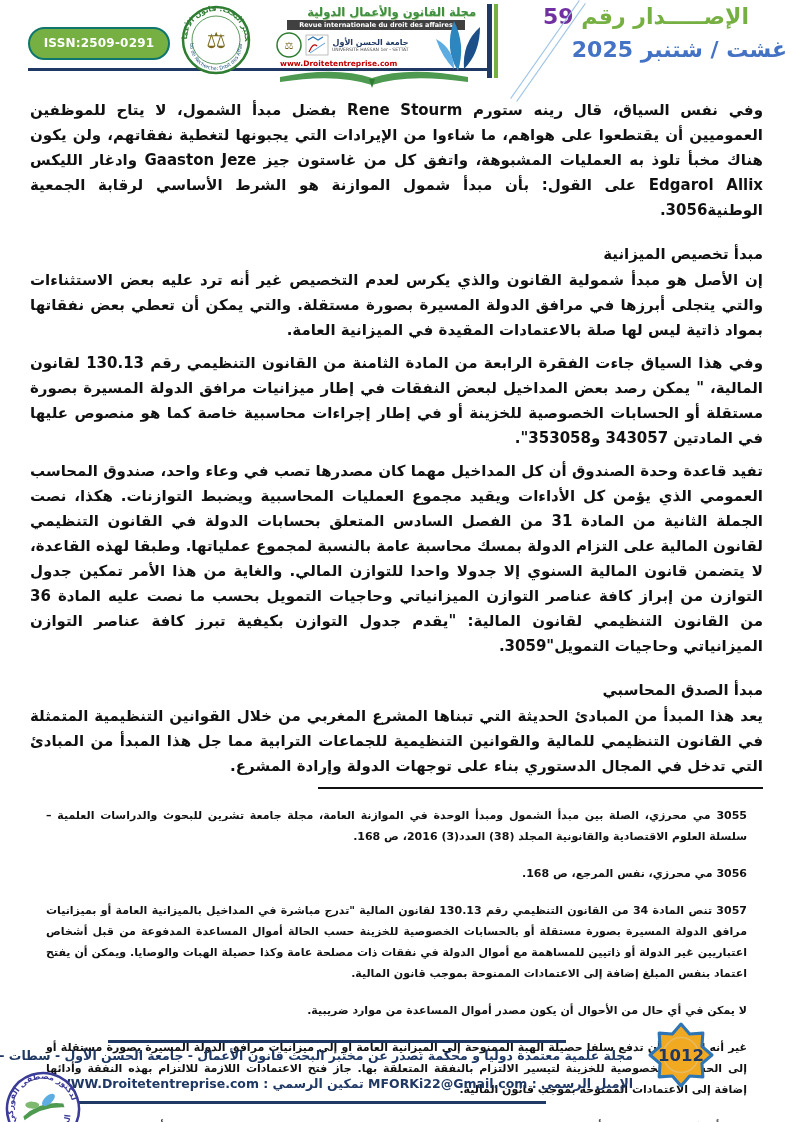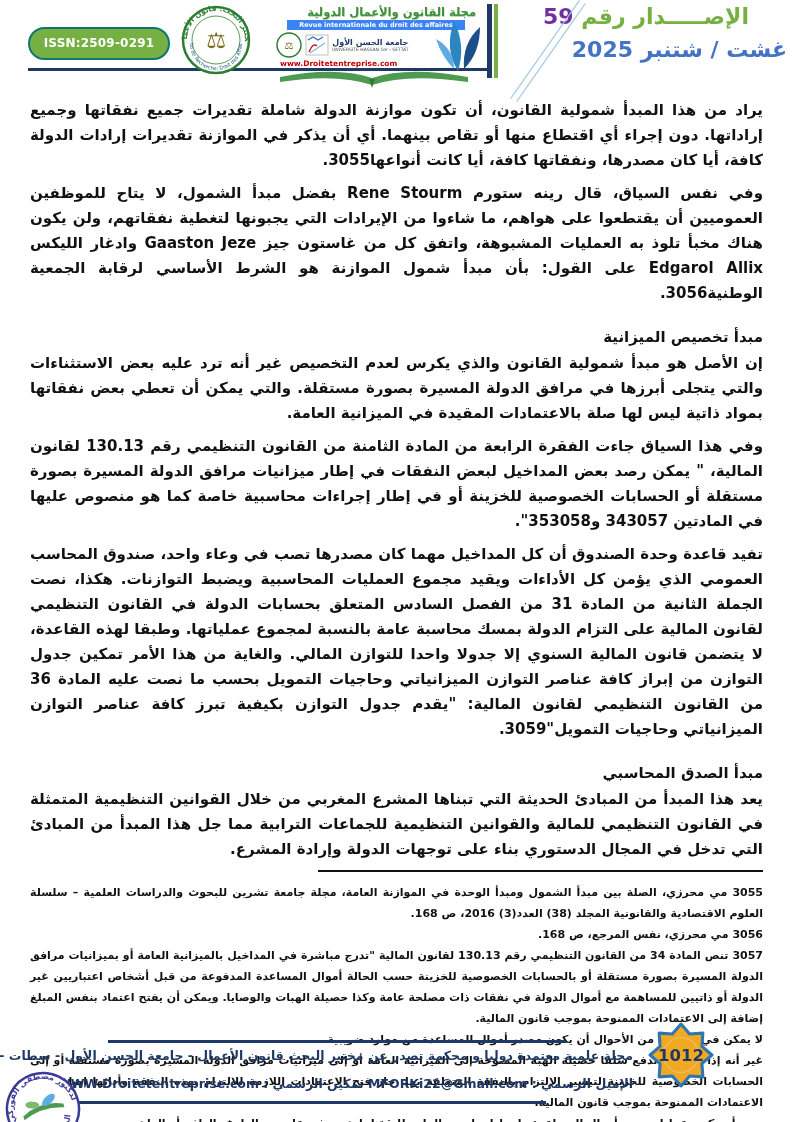--- a/index.html
+++ b/index.html
@@ -16,24 +16,24 @@
     position:absolute; left:28px; top:27px; width:142px; height:33px;
     background:#76b043; border:2px solid #0f766e; border-radius:17px;
     color:#ffffff; font-weight:bold; font-size:12px; line-height:29px; text-align:center;
     letter-spacing:0.2px;
   }
   .header-rule { position:absolute; left:28px; top:68px; width:462px; height:3px; background:#1f3864; }
   .lab-seal { position:absolute; left:176px; top:4px; }
   .logo-block { position:absolute; left:276px; top:5px; width:200px; height:80px; }
   .logo-title-ar { color:#3e8f3e; font-weight:bold; font-size:11.5px; direction:rtl;
     text-shadow:0.5px 0.5px 0 #bdd7ae; white-space:nowrap; }
-  .logo-band-fr { margin:1px auto 0; width:178px; background:#3b82f6; color:#ffffff; font-size:6.5px;
+  .logo-band-fr { margin:1px auto 0; width:178px; background:#404040; color:#ffffff; font-size:6.5px;
     text-align:center; padding:1px 0; font-weight:bold; }
   .logo-mid { display:flex; align-items:center; gap:3px; margin-top:2px; direction:ltr; }
-  .univ-txt { text-align:center; }
+  .univ-txt { }
   .univ-ar { font-size:8px; color:#1f3864; font-weight:bold; direction:rtl; white-space:nowrap; }
   .univ-fr { font-size:4.5px; color:#4a4a4a; white-space:nowrap; }
   .logo-web { color:#c00000; font-size:7.5px; font-weight:bold; direction:ltr; text-align:left; margin:1px 0 0 4px; }
   .feather { position:absolute; right:-18px; top:8px; }
   .book-swoosh { position:absolute; left:0px; bottom:-6px; }
   .vbar-navy { position:absolute; left:487px; top:4px; width:5px; height:74px; background:#1f3864; }
   .vbar-green { position:absolute; left:494px; top:4px; width:4px; height:74px; background:#76b043; }
   .issue-block { position:absolute; left:505px; top:4px; width:282px; height:80px; direction:rtl; }
   .issue-line1 { color:#76b043; font-weight:bold; font-size:22px; text-align:center; white-space:nowrap; }
   .issue-num { color:#7030a0; }
@@ -45,21 +45,21 @@
   .article {
     position:absolute; top:98px; right:30px; width:733px;
     font-size:15px; font-weight:700; color:#111;
     text-align:justify; line-height:25px;
   }
   .article p { margin-bottom:8px; }
   .article h3 { font-size:15px; line-height:24px; margin:19px 0 2px; }
   
   .fn-sep { height:0; border-top:2px solid #111; width:445px; margin:7px 0 10px auto; }
   .footnotes { font-size:11px; font-weight:700; line-height:21px; color:#111; text-align:justify; }
-  .footnotes div { margin:0; }
+  .footnotes div { margin:16px; }
   
   .footer { position:absolute; left:0; top:1020px; width:793px; height:102px; }
   .footer-rule-top { position:absolute; left:108px; top:20px; width:458px; height:3px; background:#1f3864; }
   .footer-rule-bottom { position:absolute; left:70px; top:81px; width:476px; height:3px; background:#1f3864; }
   .footer-line1 { position:absolute; right:160px; top:28px; width:535px; text-align:center;
     color:#1f3864; font-weight:bold; font-size:12.5px; white-space:nowrap; }
   .footer-line2 { position:absolute; right:160px; top:56px; width:535px; text-align:center;
     color:#1f3864; font-weight:bold; font-size:12.5px; direction:rtl; white-space:nowrap; }
   .page-badge { position:absolute; left:648px; top:2px; width:66px; height:66px; }
   .page-badge text { font-weight:bold; }
@@ -131,21 +131,20 @@
       <div class="diag d2"></div>
       <div class="issue-line1">
         <span>الإصـــــدار رقم</span>
         <span class="issue-num">59</span>
       </div>
       <div class="issue-line2">غشت / شتنبر 2025</div>
     </div>
   </div>
 
   <div class="article">
-    <p>يراد من هذا المبدأ شمولية القانون، أن تكون موازنة الدولة شاملة تقديرات جميع نفقاتها وجميع إراداتها. دون إجراء أي اقتطاع منها أو تقاص بينهما. أي أن يذكر في الموازنة تقديرات إرادات الدولة كافة، أيا كان مصدرها، ونفقاتها كافة، أيا كانت أنواعها3055.</p>
     <p>وفي نفس السياق، قال رينه ستورم Rene Stourm بفضل مبدأ الشمول، لا يتاح للموظفين العموميين أن يقتطعوا على هواهم، ما شاءوا من الإيرادات التي يجبونها لتغطية نفقاتهم، ولن يكون هناك مخبأ تلوذ به العمليات المشبوهة، واتفق كل من غاستون جيز Gaaston Jeze وادغار الليكس Edgarol Allix على القول: بأن مبدأ شمول الموازنة هو الشرط الأساسي لرقابة الجمعية الوطنية3056.</p>
     <h3>مبدأ تخصيص الميزانية</h3>
     <p>إن الأصل هو مبدأ شمولية القانون والذي يكرس لعدم التخصيص غير أنه ترد عليه بعض الاستثناءات والتي يتجلى أبرزها في مرافق الدولة المسيرة بصورة مستقلة. والتي يمكن أن تعطي بعض نفقاتها بمواد ذاتية ليس لها صلة بالاعتمادات المقيدة في الميزانية العامة.</p>
     <p>وفي هذا السياق جاءت الفقرة الرابعة من المادة الثامنة من القانون التنظيمي رقم 130.13 لقانون المالية، " يمكن رصد بعض المداخيل لبعض النفقات في إطار ميزانيات مرافق الدولة المسيرة بصورة مستقلة أو الحسابات الخصوصية للخزينة أو في إطار إجراءات محاسبية خاصة كما هو منصوص عليها في المادتين 343057 و353058".</p>
     <p>تفيد قاعدة وحدة الصندوق أن كل المداخيل مهما كان مصدرها تصب في وعاء واحد، صندوق المحاسب العمومي الذي يؤمن كل الأداءات ويقيد مجموع العمليات المحاسبية ويضبط التوازنات. هكذا، نصت الجملة الثانية من المادة 31 من الفصل السادس المتعلق بحسابات الدولة في القانون التنظيمي لقانون المالية على التزام الدولة بمسك محاسبة عامة بالنسبة لمجموع عملياتها. وطبقا لهذه القاعدة، لا يتضمن قانون المالية السنوي إلا جدولا واحدا للتوازن المالي. والغاية من هذا الأمر تمكين جدول التوازن من إبراز كافة عناصر التوازن الميزانياتي وحاجيات التمويل بحسب ما نصت عليه المادة 36 من القانون التنظيمي لقانون المالية: "يقدم جدول التوازن بكيفية تبرز كافة عناصر التوازن الميزانياتي وحاجيات التمويل"3059.</p>
     <h3>مبدأ الصدق المحاسبي</h3>
     <p>يعد هذا المبدأ من المبادئ الحديثة التي تبناها المشرع المغربي من خلال القوانين التنظيمية المتمثلة في القانون التنظيمي للمالية والقوانين التنظيمية للجماعات الترابية مما جل هذا المبدأ من المبادئ التي تدخل في المجال الدستوري بناء على توجهات الدولة وإرادة المشرع.</p>
 
     <div class="fn-sep"></div>
     <div class="footnotes">

